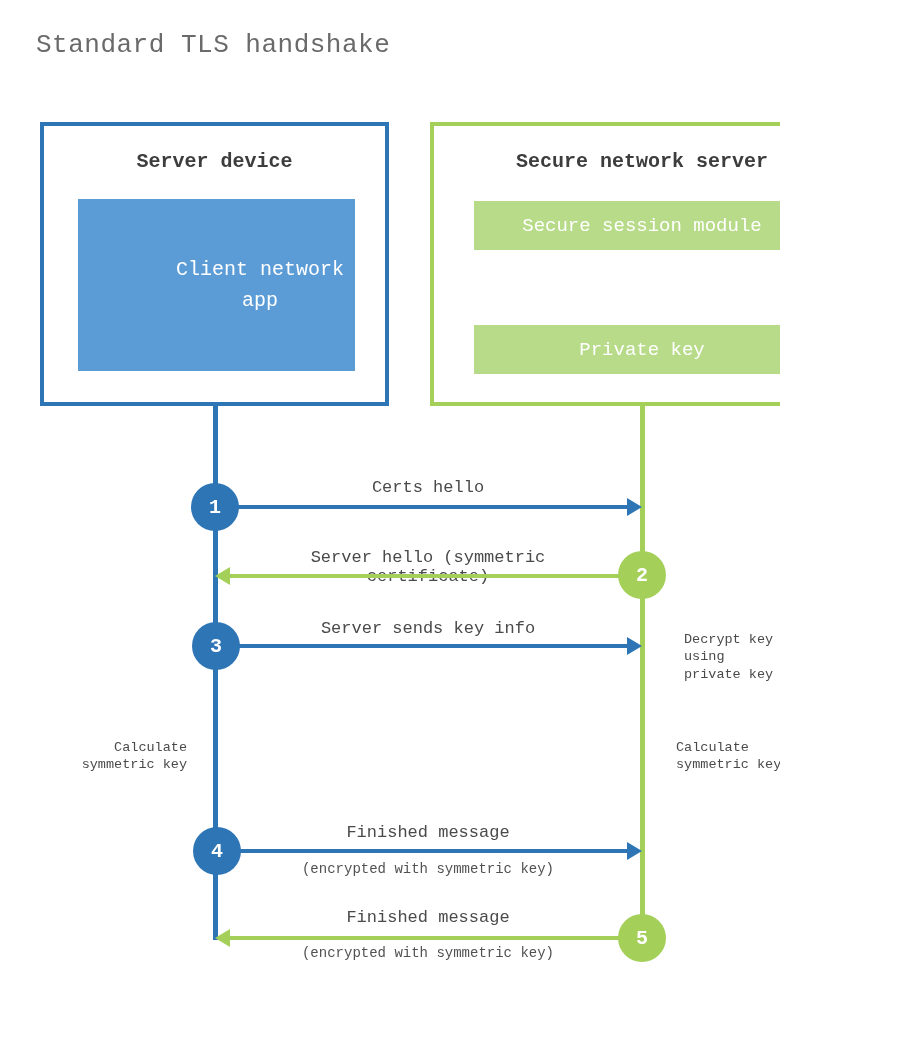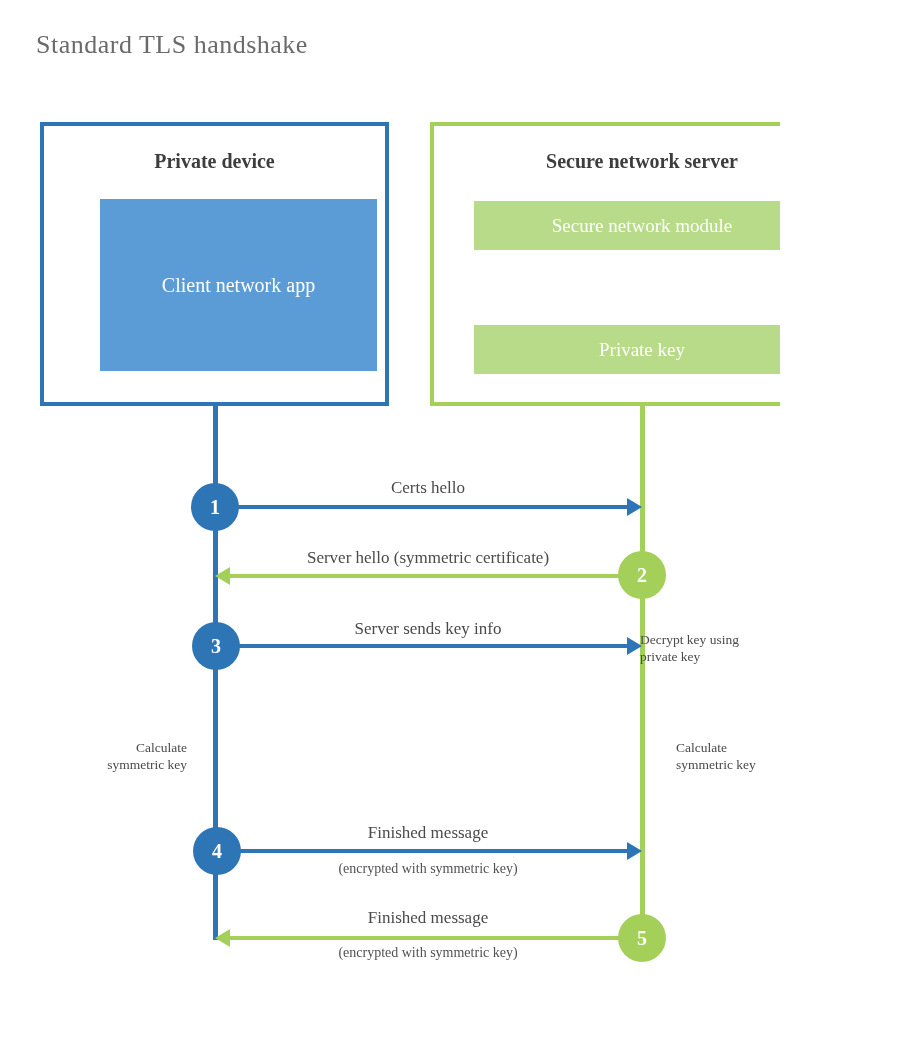--- a/index.html
+++ b/index.html
@@ -1,33 +1,33 @@
 <!DOCTYPE html>
 <html style="--blue: #2e75b6; --blue_fill: #5b9cd7; --green: #a4d05a; --green_fill: #b7db88;"><head>
 <meta charset="utf-8">
 <style>
   html,body{margin:0;padding:0;background:#ffffff;}
   .canvas{
     position:relative;width:780px;height:1058px;background:#ffffff;overflow:hidden;
-    font-family:Liberation Serif, serif;
+    font-family:Liberation Mono, monospace;
   }
   .title{
     position:absolute;left:36px;top:30px;margin:0;
     font-size:26px;font-weight:300;color:#6a6a6a;letter-spacing:.5px;
   }
   .box{position:absolute;background:#fff;box-sizing:border-box;}
   .client-box{left:40px;top:122px;width:349px;height:284px;border:4px solid var(--blue,#2e75b6);}
   .server-box{left:430px;top:122px;width:424px;height:284px;border:4px solid var(--green,#a4d05a);}
   .box-heading{
     position:absolute;left:0;right:0;top:24px;text-align:center;
     font-size:20px;font-weight:700;color:#3d3d3d;
   }
   .client-app{
     position:absolute;left:78px;top:199px;width:277px;height:172px;
-    background:var(--blue_fill,#5b9cd7);display:flex;align-items:center;justify-content:center;margin-left:22px;
+    background:var(--blue_fill,#5b9cd7);display:flex;align-items:center;justify-content:flex-end;
   }
   .client-app span{
     color:#fff;font-size:20px;line-height:1.55;text-align:center;display:block;width:190px;
   }
   .server-bar{
     position:absolute;left:474px;width:336px;height:49px;
     background:var(--green_fill,#b7db88);color:#fff;font-size:19px;
     display:flex;align-items:center;justify-content:center;
   }
   .lifeline{position:absolute;width:5px;}
@@ -60,50 +60,50 @@
   .note.align-right{text-align:right;}
 </style>
 </head>
 <body>
 
 <div class="canvas">
 
   <h1 class="title">Standard TLS handshake</h1>
 
   <div class="box client-box">
-    <div class="box-heading">Private device</div>
+    <div class="box-heading">Server device</div>
   </div>
   <div class="client-app">
     <span>Client network app</span>
   </div>
 
   <div class="box server-box">
     <div class="box-heading">Secure network server</div>
   </div>
-  <div class="server-bar" style="top:201px;">Secure network module</div>
+  <div class="server-bar" style="top:201px;">Secure session module</div>
   <div class="server-bar" style="top:325px;">Private key</div>
 
   <div class="lifeline blue" style="left:213px;top:405px;height:535px;"></div>
   <div class="lifeline green" style="left:640px;top:405px;height:533px;"></div>
 
   <div class="msg-label" style="top:478px;">Certs hello</div>
   <div class="msg-line blue" style="left:215px;top:505px;width:413px;"></div>
   <div class="arrowhead right blue" style="left:627px;top:498px;"></div>
   <div class="step-circle blue" style="left:191px;top:483px;">1</div>
 
   <div class="msg-label" style="top:548px;">Server hello (symmetric certificate)</div>
   <div class="msg-line green" style="left:230px;top:574px;width:414px;"></div>
   <div class="arrowhead left green" style="left:215px;top:567px;"></div>
   <div class="step-circle green" style="left:618px;top:551px;">2</div>
 
   <div class="msg-label" style="top:619px;">Server sends key info</div>
   <div class="msg-line blue" style="left:215px;top:644px;width:413px;"></div>
   <div class="arrowhead right blue" style="left:627px;top:637px;"></div>
   <div class="step-circle blue" style="left:192px;top:622px;">3</div>
-  <div class="note" style="left:640px;top:631px;width:135px;">Decrypt key using
+  <div class="note" style="left:684px;top:631px;width:135px;">Decrypt key using
 private key</div>
 
   <div class="note align-right" style="left:57px;top:739px;width:130px;">Calculate
 symmetric key</div>
   <div class="note" style="left:676px;top:739px;width:130px;">Calculate
 symmetric key</div>
 
   <div class="msg-label" style="top:823px;">Finished message</div>
   <div class="msg-line blue" style="left:215px;top:849px;width:413px;"></div>
   <div class="arrowhead right blue" style="left:627px;top:842px;"></div>

